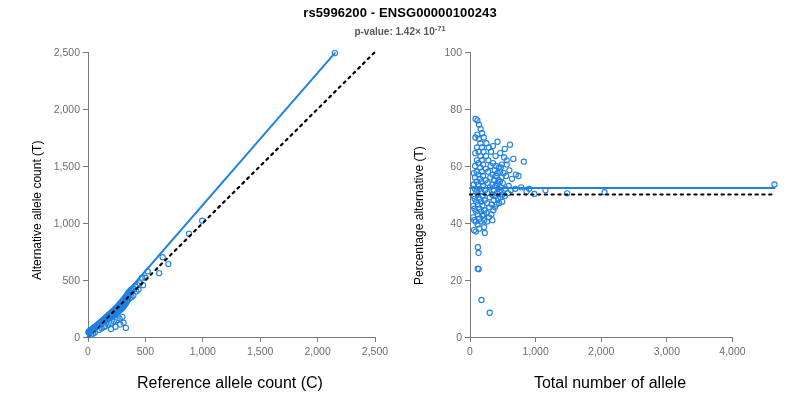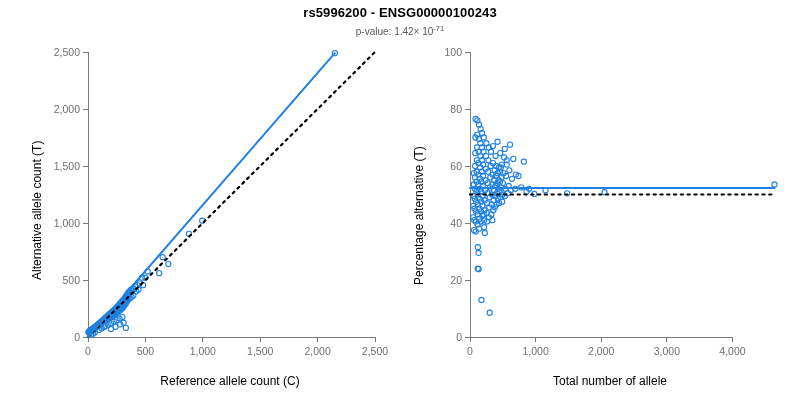--- a/index.html
+++ b/index.html
@@ -32,40 +32,40 @@
     letter-spacing: 0.1px;
     color: #000;
   }
   .subtitle {
     position: absolute;
     left: 0;
     top: 26px;
     width: 800px;
     text-align: center;
     font-size: 10px;
-    font-weight: normal;
+    font-weight: bold;
     color: #595959;
   }
   .subtitle sup {
     font-size: 7.5px;
     vertical-align: super;
     line-height: 0;
   }
   .panel {
     position: absolute;
     top: 0;
     height: 400px;
   }
   #panel-left  { left: 0px;   width: 400px; }
   #panel-right { left: 400px; width: 400px; }
 
   .axis-title-x {
     position: absolute;
     text-align: center;
-    font-size: 12px;
+    font-size: 16px;
     color: #000;
   }
   .axis-title-y {
     position: absolute;
     font-size: 12px;
     color: #000;
     transform-origin: 0 0;
     white-space: nowrap;
   }
   svg { display: block; }

